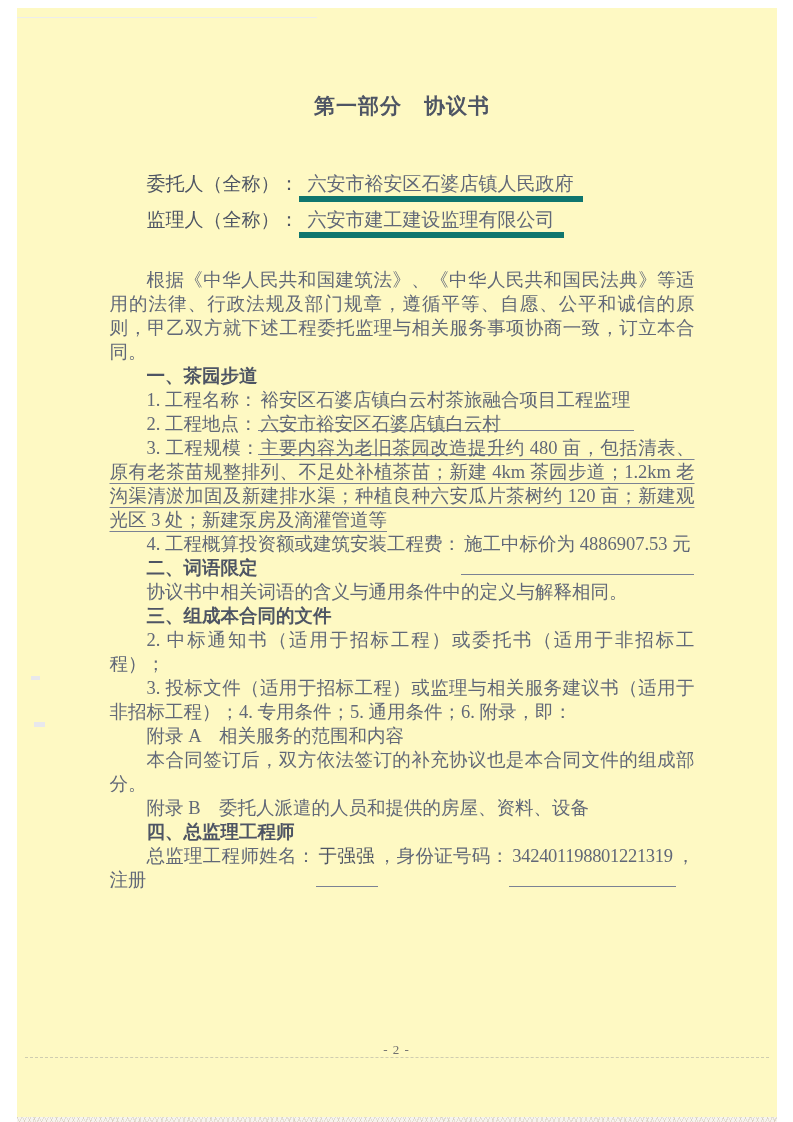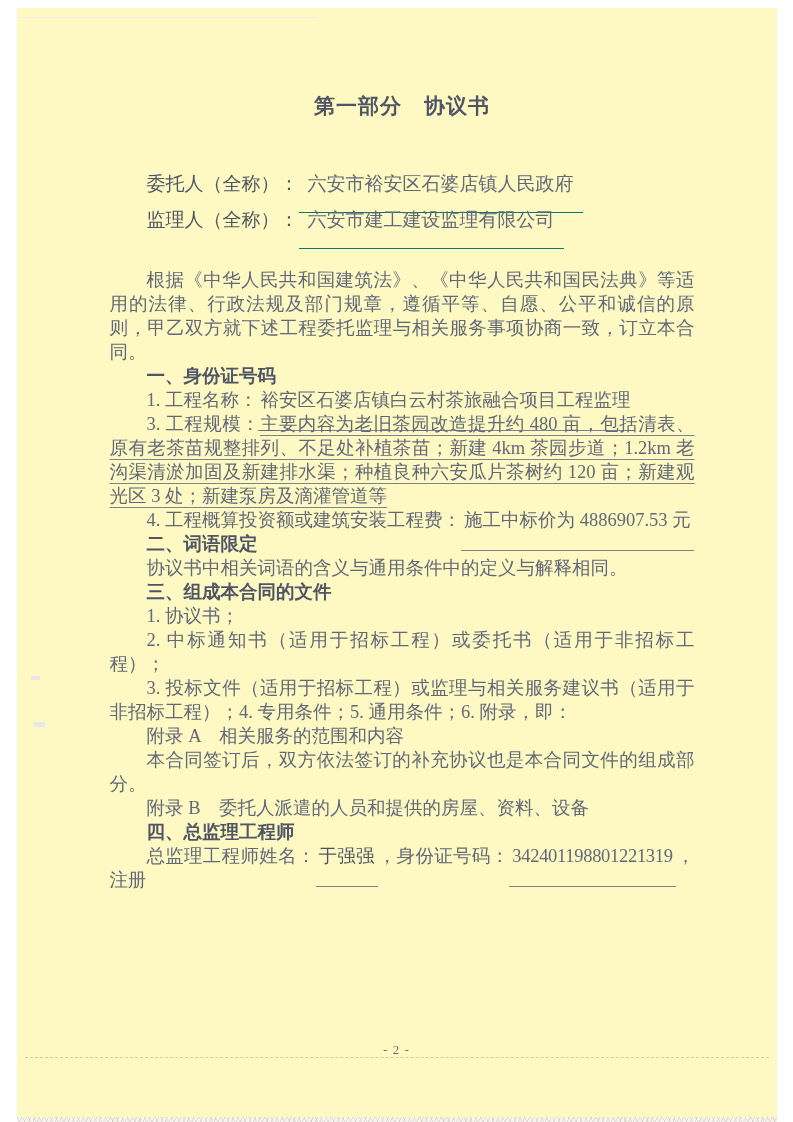--- a/index.html
+++ b/index.html
@@ -13,21 +13,21 @@
     color:#616878;
   }
   .content { position:absolute; top:0; left:0; right:0; padding:84px 82px 0 93px; }
   .title {
     margin:0; font-size:21px; font-weight:bold; text-align:center;
     color:#4e5564; letter-spacing:1px; line-height:28px;
   }
   .parties { margin:46px 0 0 37px; }
   .party-line { margin:0; font-size:19px; line-height:36px; white-space:nowrap; }
   .b { font-weight:normal; color:#4e5564; }
-  .fill { border-bottom:1px solid #0f766e; padding:0 9px 18px; }
+  .fill { border-bottom:6px solid #0f766e; padding:0 9px 2px; }
   .fill-tight { border-bottom:1px solid #7b8294; padding:0 3px 20px; }
   .para { margin:0; font-size:18.5px; line-height:24px; text-align:justify; }
   .indent { text-indent:2em; }
   .heading { font-weight:bold; color:#4e5564; }
   .preamble { margin-top:30px; }
   .u {
     text-decoration:underline;
     text-underline-offset:5px;
     text-decoration-thickness:1px;
     text-decoration-color:#7b8294;
@@ -63,34 +63,34 @@
   <div class="content">
     <h1 class="title">第一部分　协议书</h1>
 
     <div class="parties">
       <p class="party-line"><span class="b">委托人（全称）：</span><span class="fill">六安市裕安区石婆店镇人民政府</span></p>
       <p class="party-line"><span class="b">监理人（全称）：</span><span class="fill">六安市建工建设监理有限公司</span></p>
     </div>
 
     <p class="para indent preamble">根据《中华人民共和国建筑法》、《中华人民共和国民法典》等适用的法律、行政法规及部门规章，遵循平等、自愿、公平和诚信的原则，甲乙双方就下述工程委托监理与相关服务事项协商一致，订立本合同。</p>
 
-    <p class="para indent heading">一、身份证号码</p>
+    <p class="para indent heading">一、茶园步道</p>
 
     <p class="para indent"><span>1. 工程名称：</span><span class="fill-tight">裕安区石婆店镇白云村茶旅融合项目工程监理</span></p>
 
+    <p class="para indent"><span>2. 工程地点：</span><span class="fill-tight">六安市裕安区石婆店镇白云村</span></p>
 
     <p class="para indent"><span>3. 工程规模：</span><span class="u">主要内容为老旧茶园改造提升约 480 亩，包括清表、原有老茶苗规整排列、不足处补植茶苗；新建 4km 茶园步道；1.2km 老沟渠清淤加固及新建排水渠；种植良种六安瓜片茶树约 120 亩；新建观光区 3 处；新建泵房及滴灌管道等</span></p>
 
     <p class="para indent"><span>4. 工程概算投资额或建筑安装工程费：</span><span class="fill-tight">施工中标价为 4886907.53 元</span></p>
 
     <p class="para indent heading">二、词语限定</p>
     <p class="para indent">协议书中相关词语的含义与通用条件中的定义与解释相同。</p>
 
     <p class="para indent heading">三、组成本合同的文件</p>
-    <p class="para indent">1. 协议书；</p>
     <p class="para indent">2. 中标通知书（适用于招标工程）或委托书（适用于非招标工程）；</p>
     <p class="para indent">3. 投标文件（适用于招标工程）或监理与相关服务建议书（适用于非招标工程）；4. 专用条件；5. 通用条件；6. 附录，即：</p>
     <p class="para indent">附录 A　相关服务的范围和内容</p>
     <p class="para indent">本合同签订后，双方依法签订的补充协议也是本合同文件的组成部分。</p>
     <p class="para indent">附录 B　委托人派遣的人员和提供的房屋、资料、设备</p>
 
     <p class="para indent heading">四、总监理工程师</p>
     <p class="para indent tight"><span>总监理工程师姓名：</span><span class="fill-tight b">于强强</span><span>，身份证号码：</span><span class="fill-tight">342401198801221319</span><span>，注册</span></p>
   </div>
 

